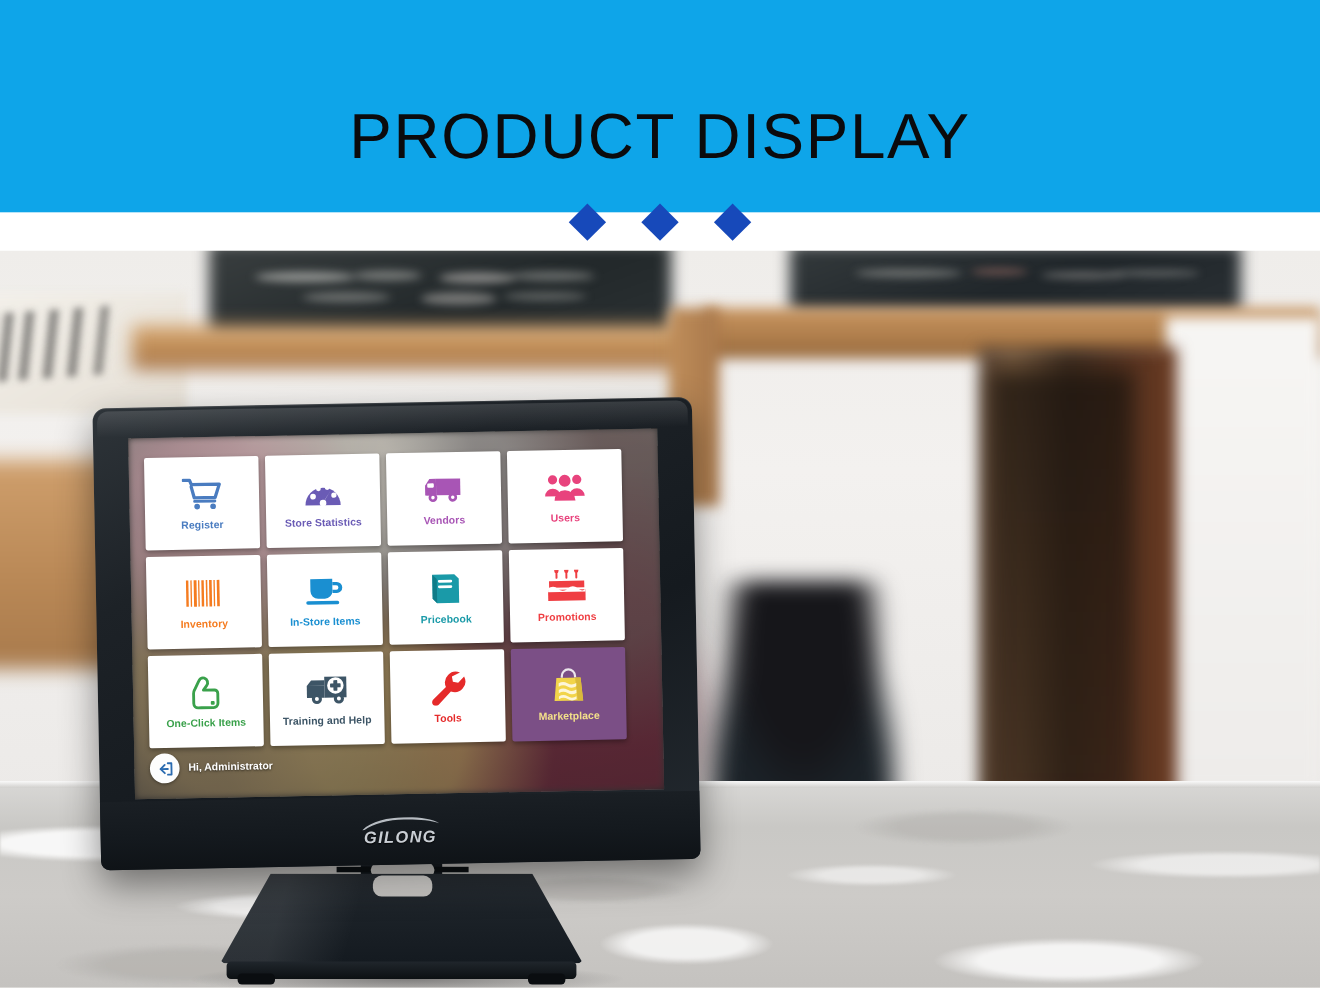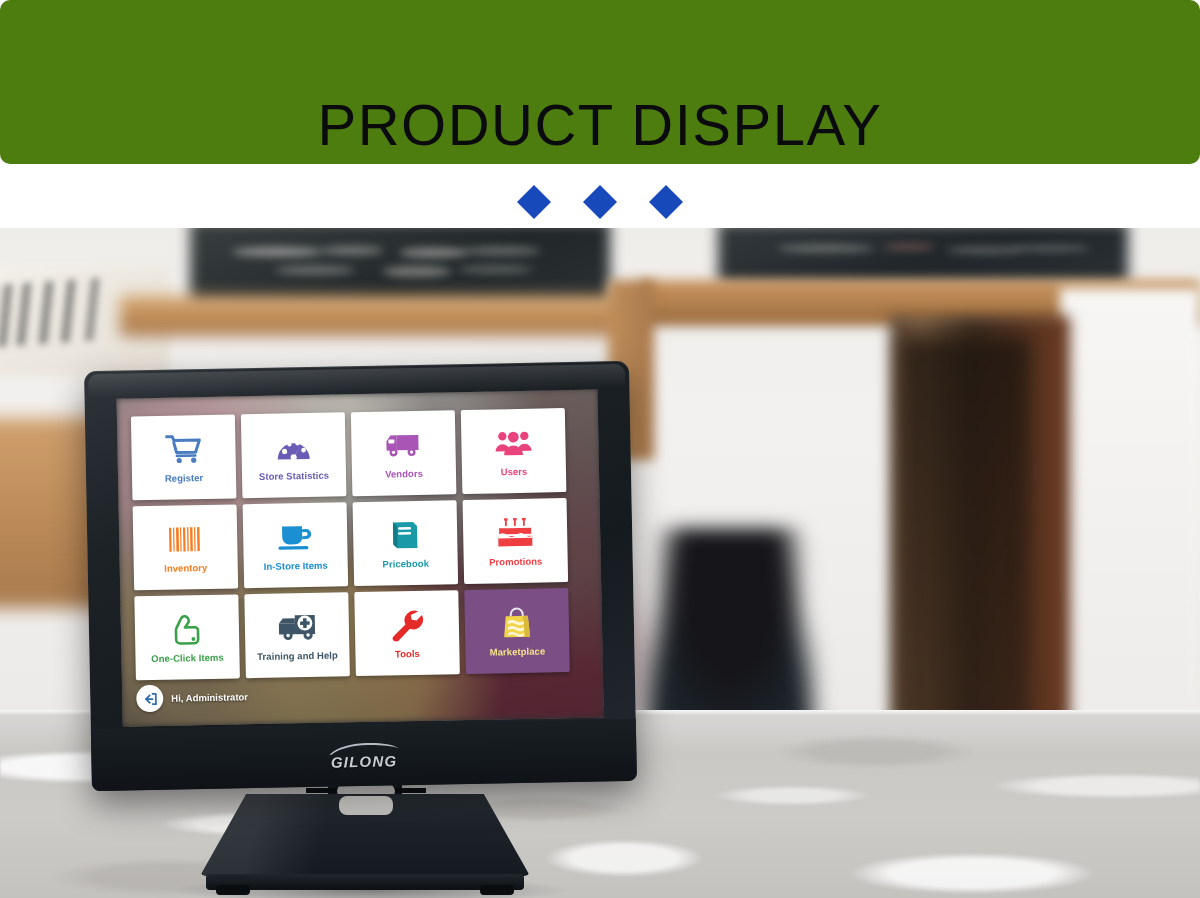--- a/index.html
+++ b/index.html
@@ -8,24 +8,23 @@
     width: 1200px; height: 898px;
     overflow: hidden;
     font-family: "Liberation Sans", sans-serif;
     background: #ffffff;
   }
   .page { position: relative; width: 1200px; height: 898px; overflow: hidden; }
 
   
   .banner {
     position: absolute; left: 0; top: 0;
-    width: 1200px; height: 164px;
-    background: #4d7c0f;
+    width: 1200px; height: 193px;
+    background: #0ea5e9;
     z-index: 5;
-    border-radius: 10px;
   }
   .banner-title {
     position: absolute; left: 0; top: 96px;
     width: 1200px; text-align: center;
     font-size: 58px; font-weight: 400;
     letter-spacing: 1.5px;
     color: #0b0b0d;
     font-family: "Liberation Sans", sans-serif;
     line-height: 1;
   }

